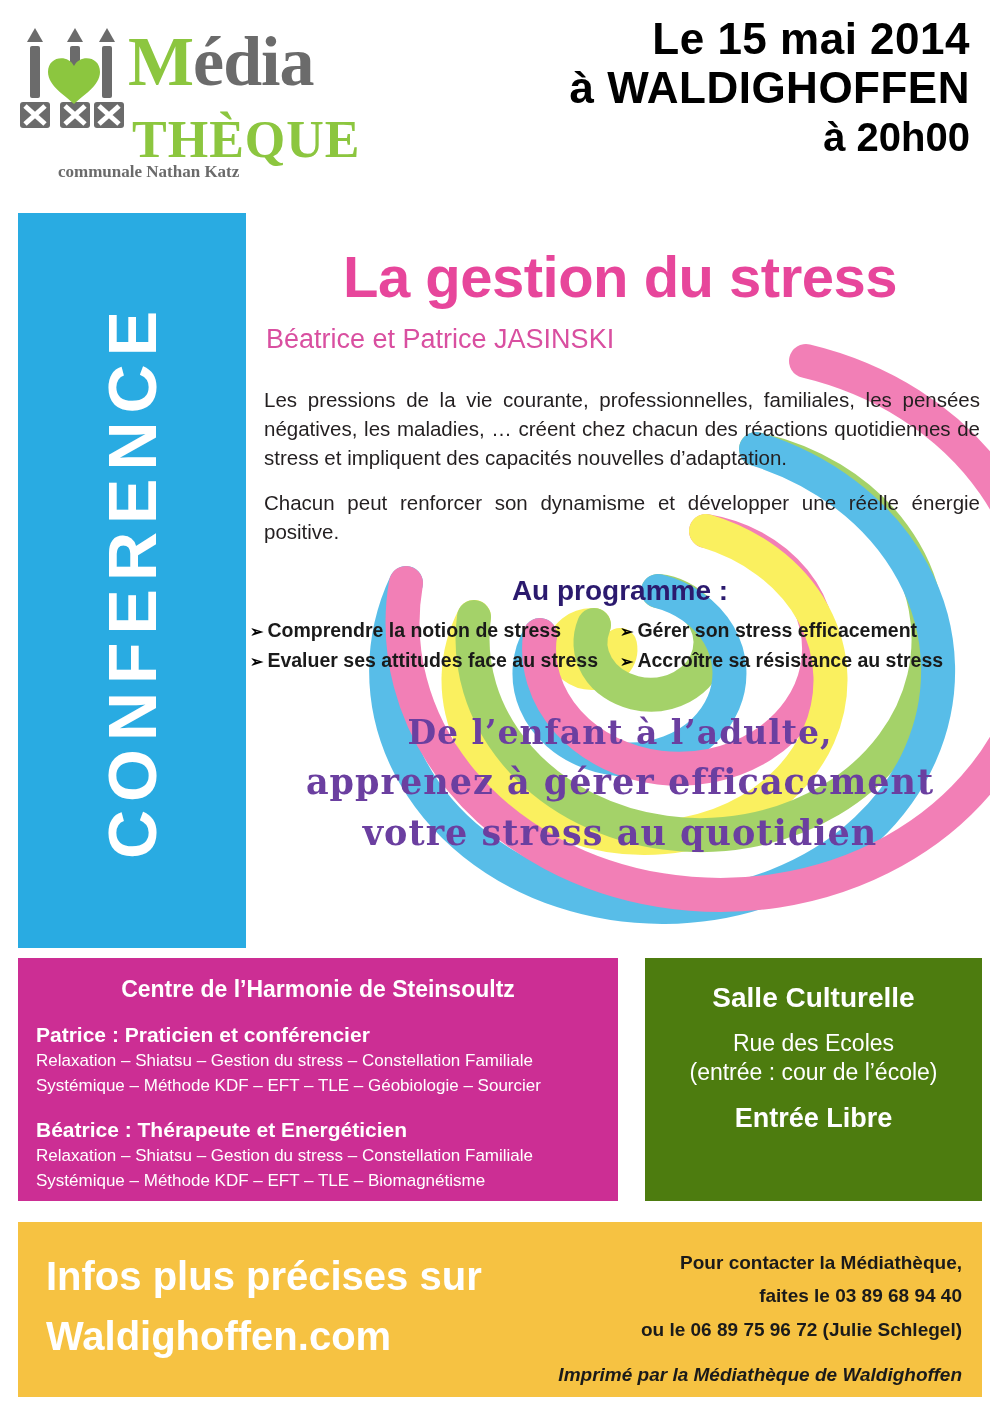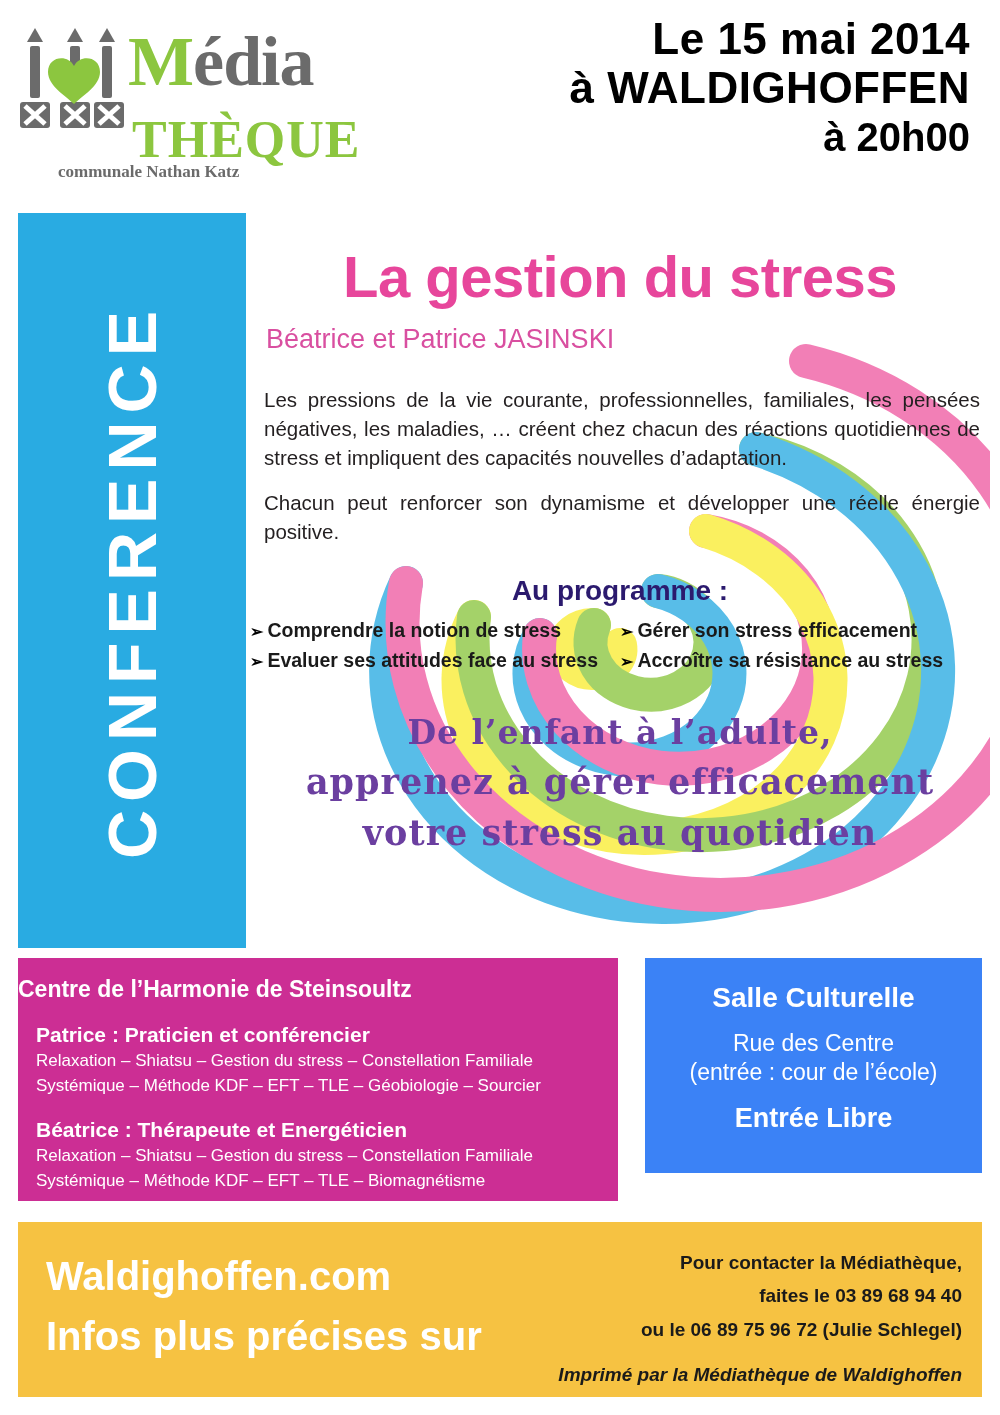--- a/index.html
+++ b/index.html
@@ -206,43 +206,43 @@
   .panel-pink {
     position: absolute;
     left: 18px;
     top: 958px;
     width: 600px;
     height: 243px;
     background: #cc2e94;
     color: #ffffff;
   }
   .panel-pink .p-title {
-    text-align: left;
+    text-align: center;
     font-size: 23px;
     font-weight: bold;
     margin-top: 18px;
   }
   .panel-pink .p-head {
     margin: 20px 0 2px 18px;
     font-size: 21px;
     font-weight: bold;
   }
   .panel-pink .p-line {
     margin-left: 18px;
     font-size: 17px;
     line-height: 1.45;
   }
 
   .panel-blue {
     position: absolute;
     left: 645px;
     top: 958px;
     width: 337px;
-    height: 215px;
-    background: #3b82f6;
+    height: 243px;
+    background: #4d7c0f;
     color: #ffffff;
     text-align: center;
   }
   .panel-blue .b1 {
     margin-top: 22px;
     font-size: 28px;
     font-weight: bold;
     line-height: 1.25;
   }
   .panel-blue .b2 {
@@ -384,30 +384,30 @@
   <div class="p-head">Béatrice : Thérapeute et Energéticien</div>
   <div class="p-line">Relaxation – Shiatsu – Gestion du stress – Constellation Familiale</div>
   <div class="p-line">Systémique – Méthode KDF – EFT – TLE – Biomagnétisme</div>
 </div>
 
 <div class="panel-blue">
   <div class="b1">
     <div>Salle Culturelle</div>
   </div>
   <div class="b2">
-    <div>Rue des Centre</div>
+    <div>Rue des Ecoles</div>
     <div>(entrée : cour de l’école)</div>
   </div>
   <div class="b3">Entrée Libre</div>
 </div>
 
 <div class="footer">
   <div class="footer-left">
+    <div>Infos plus précises sur</div>
     <div>Waldighoffen.com</div>
-    <div>Infos plus précises sur</div>
   </div>
   <div class="footer-right">
     <div>Pour contacter la Médiathèque,</div>
     <div>faites le 03 89 68 94 40</div>
     <div>ou le 06 89 75 96 72 (Julie Schlegel)</div>
     <div class="spaced">Imprimé par la Médiathèque de Waldighoffen</div>
   </div>
 </div>
 
 </body></html>

